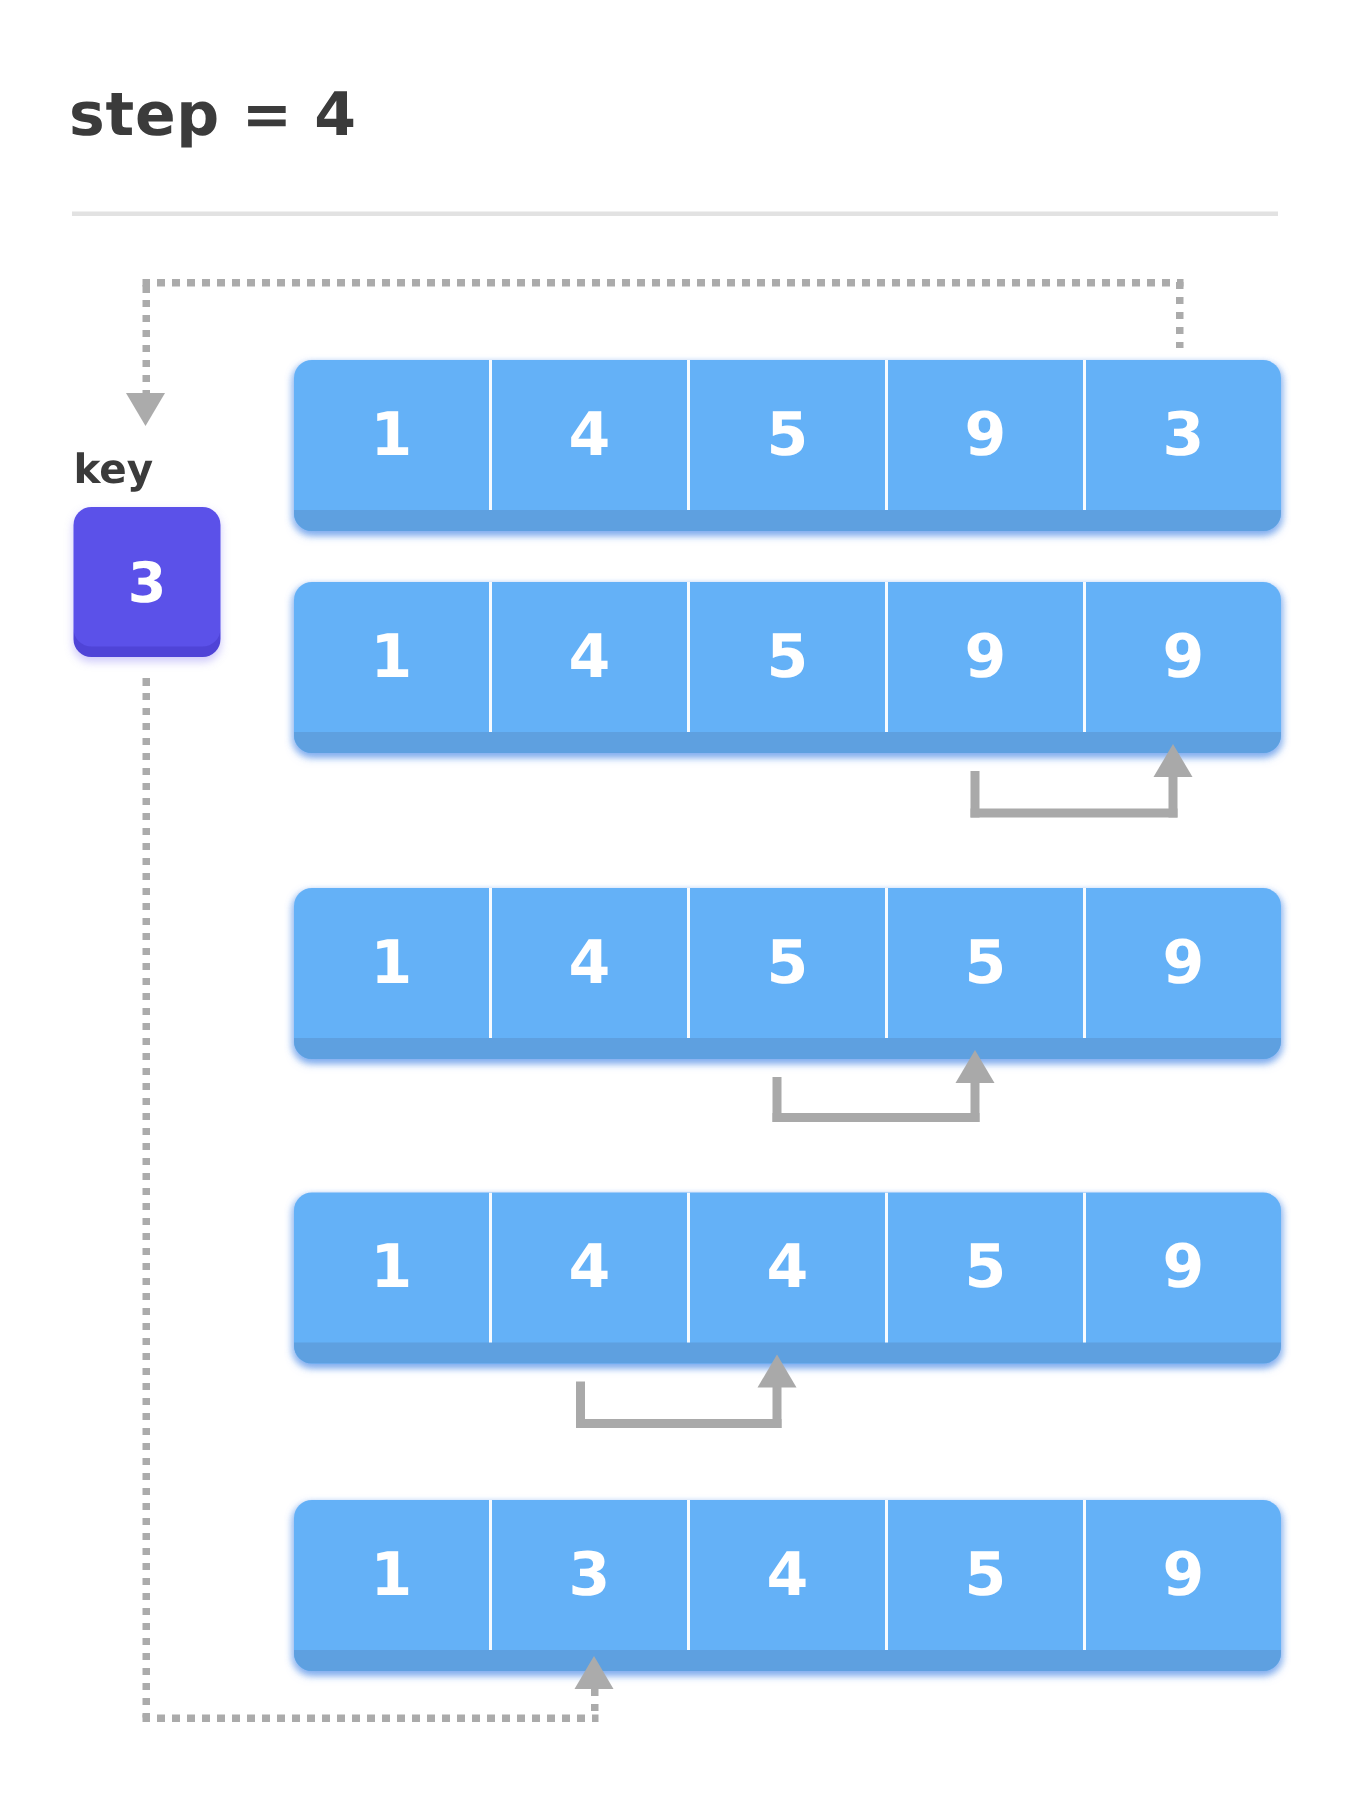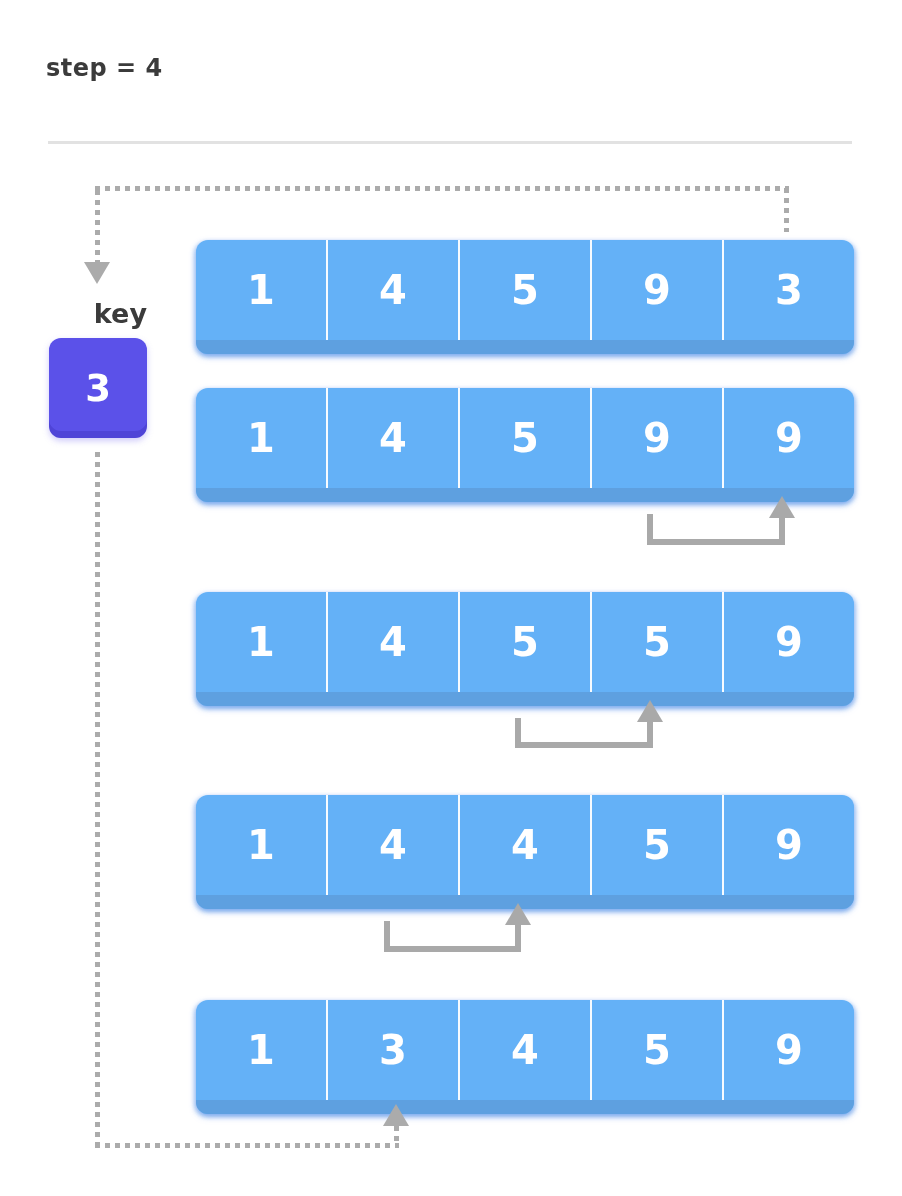--- a/index.html
+++ b/index.html
@@ -2,30 +2,30 @@
 <html style="--array-blue: #64B1F7; --array-shadow-blue: #5EA0E0; --key-purple: #5B51E9; --arrow-gray: #ABABAB; --bracket-gray: #A9A9A9; --text-dark: #3B3B3B; --divider-line: #E2E2E2; --cell-text: #FFFFFF;"><head>
 <meta charset="utf-8">
 <style>
   html,body{margin:0;padding:0;background:#fff;}
   .canvas{
     position:relative;width:902px;height:1196px;background:#ffffff;
     font-family:"DejaVu Sans","Liberation Sans",sans-serif;overflow:hidden;
   }
   
   .title{
-    position:absolute;left:46px;top:54px;font-size:24px;font-weight:bold;
+    position:absolute;left:46px;top:54px;font-size:40px;font-weight:bold;
     color:var(--text-dark,#3B3B3B);letter-spacing:.5px;
   }
   .title-rule{
     position:absolute;left:48px;top:141px;width:804px;height:3px;
     background:var(--divider-line,#E2E2E2);
   }
   
   .key-label{
-    position:absolute;left:49px;top:298px;width:98px;text-align:right;
+    position:absolute;left:49px;top:298px;width:98px;text-align:left;
     font-size:27px;font-weight:bold;color:var(--text-dark,#3B3B3B);
   }
   .key-box{
     position:absolute;left:49px;top:338px;width:98px;height:100px;
     background:var(--key-purple,#5B51E9);border-radius:12px;
     display:flex;align-items:center;justify-content:center;
     box-shadow:inset 0 -7px 0 rgba(35,25,150,.22), 0 3px 6px rgba(120,110,240,.35);
   }
   .key-box .val{color:#fff;font-size:37px;font-weight:bold;}
   

